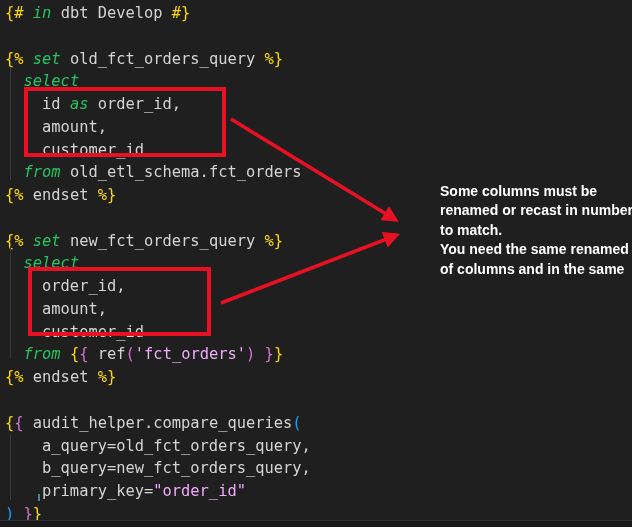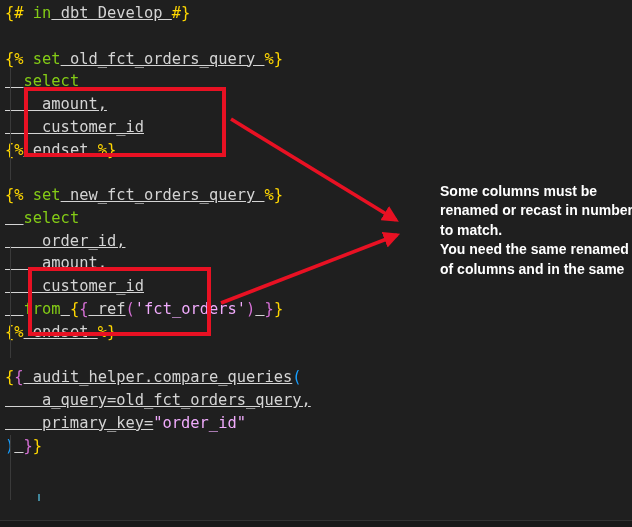--- a/index.html
+++ b/index.html
@@ -6,22 +6,22 @@
   #canvas{
     position:relative;width:632px;height:527px;overflow:hidden;
     background:#1f1f1f;
     font-family:"DejaVu Sans Mono","Liberation Mono",monospace;
   }
   #code{
     position:absolute;left:5px;top:2px;
     font-size:15.4px;line-height:22.77px;color:#d4d4d4;
   }
   .code-line{white-space:pre;height:22.77px;}
-  .tok-fg{color:#d4d4d4;text-decoration:underline;}
-  .tok-kw{color:#84cc16;}
+  .tok-fg{color:#d4d4d4;}
+  .tok-kw{color:#22c55e;font-style:italic;}
   .tok-gold{color:#ffd700;}
   .tok-pink{color:#d670d6;}
   .tok-blue{color:#179fff;}
   .tok-str{color:#f0abfc;}
   .indent-guide{position:absolute;width:1px;background:#3a3a3a;}
   .anno-box{position:absolute;border:4px solid #e81123;box-sizing:border-box;}
   #arrow-svg{position:absolute;left:0;top:0;pointer-events:none;}
   #note{
     position:absolute;left:404px;top:182px;width:222px;
     font-family:Liberation Sans, sans-serif;
@@ -38,34 +38,37 @@
 </style>
 </head>
 <body>
 
 <div id="canvas">
   <div id="code">
       <div class="code-line"><span class="tok-gold">{#</span><span class="tok-kw"> in</span><span class="tok-fg"> dbt Develop </span><span class="tok-gold">#}</span></div>
       <div class="code-line"></div>
       <div class="code-line"><span class="tok-gold">{%</span><span class="tok-kw"> set</span><span class="tok-fg"> old_fct_orders_query </span><span class="tok-gold">%}</span></div>
       <div class="code-line"><span class="tok-fg">  </span><span class="tok-kw">select</span></div>
+      <div class="code-line"><span class="tok-fg">    id</span><span class="tok-kw"> as</span><span class="tok-fg"> order_id,</span></div>
       <div class="code-line"><span class="tok-fg">    amount,</span></div>
       <div class="code-line"><span class="tok-fg">    customer_id</span></div>
+      <div class="code-line"><span class="tok-fg">  </span><span class="tok-kw">from</span><span class="tok-fg"> old_etl_schema.fct_orders</span></div>
       <div class="code-line"><span class="tok-gold">{%</span><span class="tok-fg"> endset </span><span class="tok-gold">%}</span></div>
       <div class="code-line"></div>
       <div class="code-line"><span class="tok-gold">{%</span><span class="tok-kw"> set</span><span class="tok-fg"> new_fct_orders_query </span><span class="tok-gold">%}</span></div>
       <div class="code-line"><span class="tok-fg">  </span><span class="tok-kw">select</span></div>
       <div class="code-line"><span class="tok-fg">    order_id,</span></div>
       <div class="code-line"><span class="tok-fg">    amount,</span></div>
       <div class="code-line"><span class="tok-fg">    customer_id</span></div>
       <div class="code-line"><span class="tok-fg">  </span><span class="tok-kw">from</span><span class="tok-fg"> </span><span class="tok-gold">{</span><span class="tok-pink">{</span><span class="tok-fg"> ref</span><span class="tok-pink">(</span><span class="tok-str">'fct_orders'</span><span class="tok-pink">)</span><span class="tok-fg"> </span><span class="tok-pink">}</span><span class="tok-gold">}</span></div>
       <div class="code-line"><span class="tok-gold">{%</span><span class="tok-fg"> endset </span><span class="tok-gold">%}</span></div>
       <div class="code-line"></div>
       <div class="code-line"><span class="tok-gold">{</span><span class="tok-pink">{</span><span class="tok-fg"> audit_helper.compare_queries</span><span class="tok-blue">(</span></div>
       <div class="code-line"><span class="tok-fg">    a_query=old_fct_orders_query,</span></div>
+      <div class="code-line"><span class="tok-fg">    b_query=new_fct_orders_query,</span></div>
       <div class="code-line"><span class="tok-fg">    primary_key=</span><span class="tok-str">"order_id"</span></div>
       <div class="code-line"><span class="tok-blue">)</span><span class="tok-fg"> </span><span class="tok-pink">}</span><span class="tok-gold">}</span></div>
     </div>
   <div id="guides">
       <div class="indent-guide" style="left: 10px; top: 68px; height: 112px;"></div>
       <div class="indent-guide" style="left: 10px; top: 246px; height: 112px;"></div>
       <div class="indent-guide" style="left: 10px; top: 435px; height: 65px;"></div>
     </div>
   <div id="boxes">
       <div class="anno-box" style="left: 24px; top: 87px; width: 202px; height: 70px; border-color: rgb(232, 17, 35);"></div>

